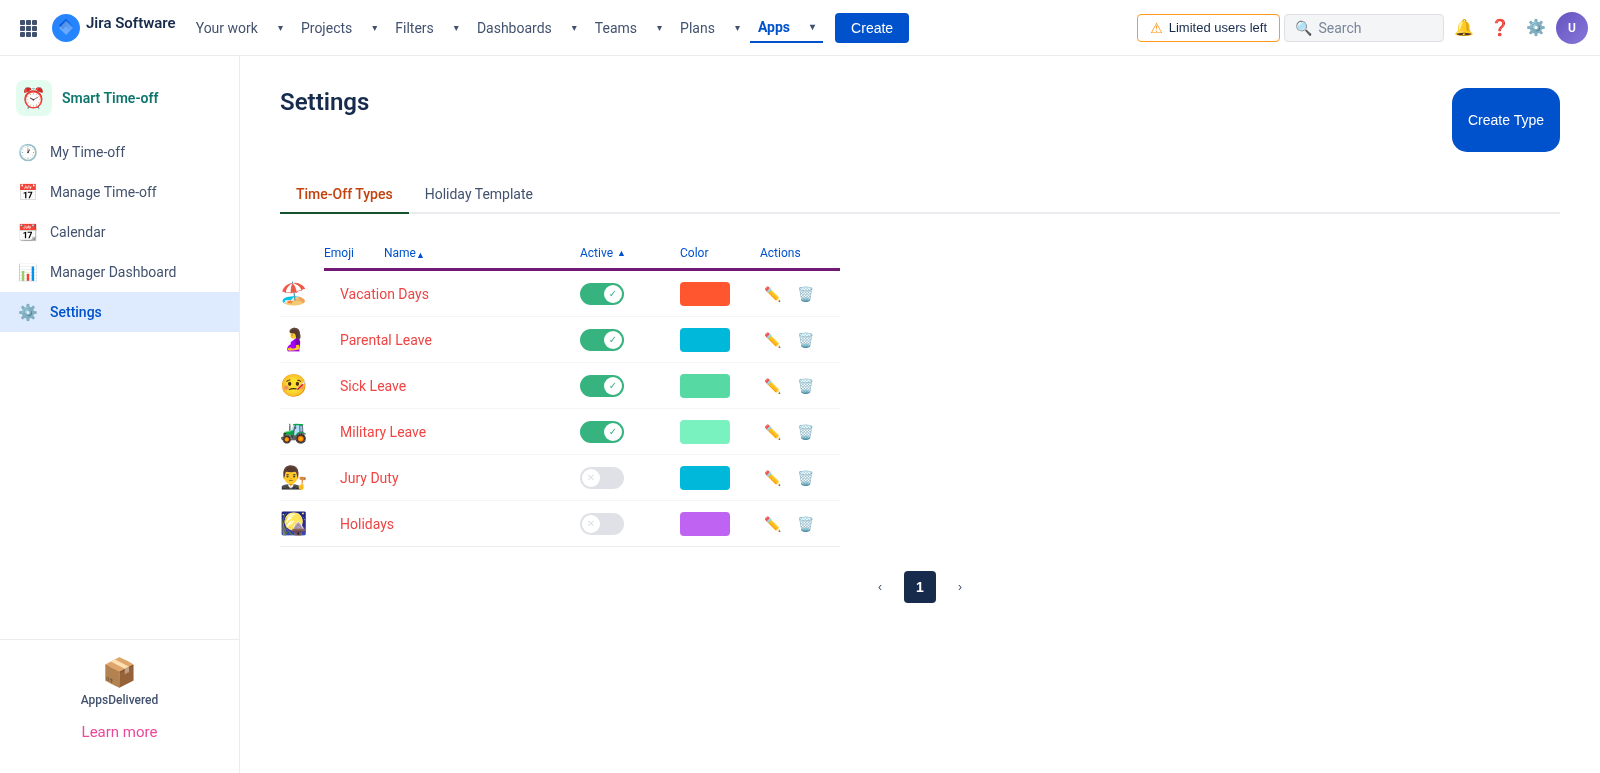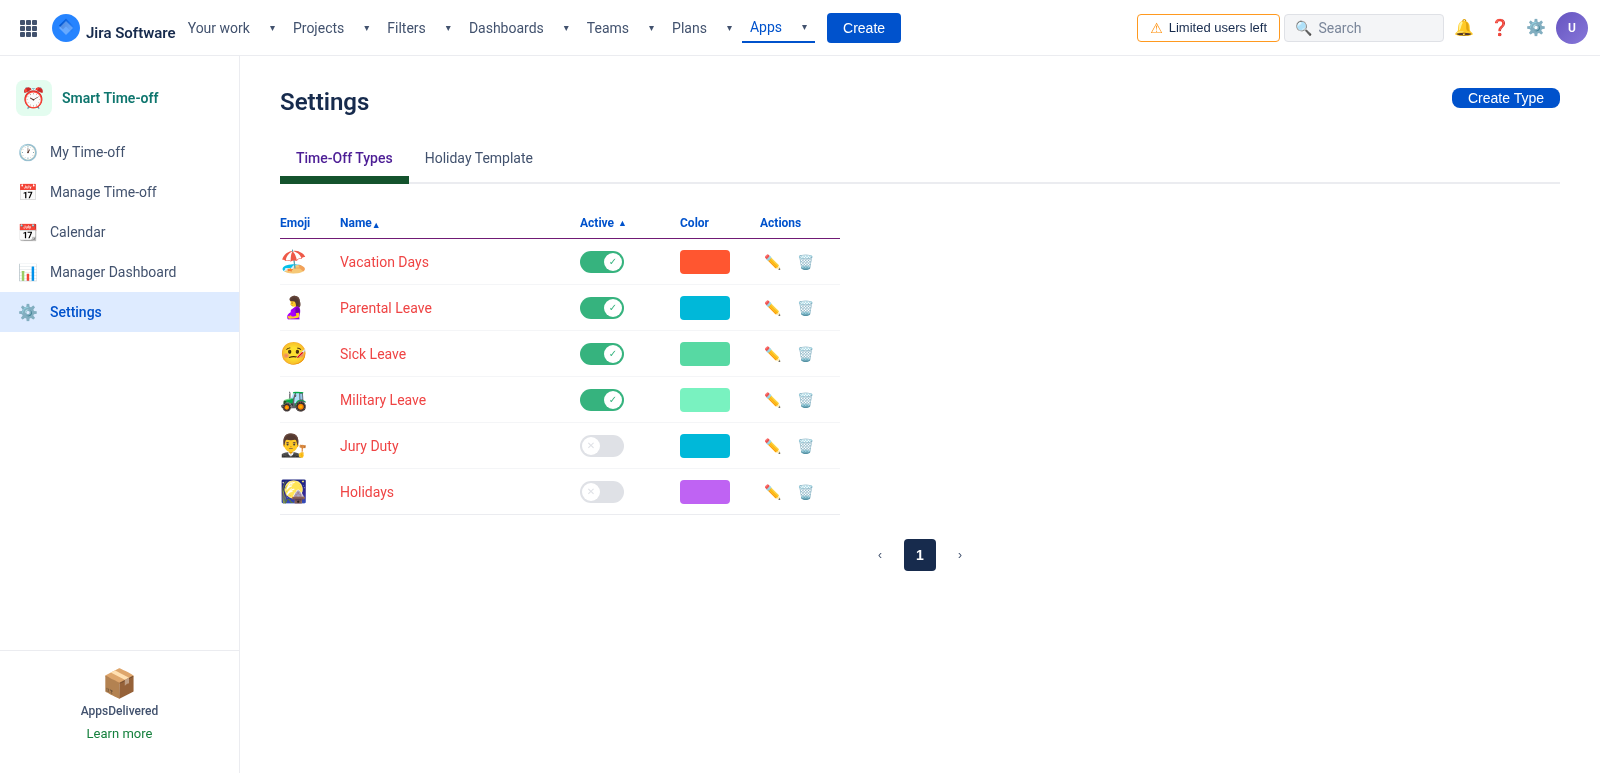--- a/index.html
+++ b/index.html
@@ -11,34 +11,34 @@
       align-items: center;
       height: 56px;
       background: #fff;
       border-bottom: 1px solid #EBECF0;
       padding: 0 12px;
       gap: 4px;
       position: fixed;
       top: 0; left: 0; right: 0;
       z-index: 100;
     }
-    .topnav-logo { display: flex; align-items: flex-end; gap: 6px; margin-right: 0; }
+    .topnav-logo { display: flex; align-items: flex-start; gap: 6px; margin-right: 8px; }
     .topnav-logo-icon { width: 28px; height: 28px; }
     .topnav-logo-text { font-size: 15px; font-weight: 600; color: #172B4D; }
     .topnav-grid-icon { width: 32px; height: 32px; display: flex; align-items: center; justify-content: center; cursor: pointer; border-radius: 4px; color: #42526E; margin-right: 4px; }
     .nav-item {
       padding: 6px 8px;
       border-radius: 4px;
       cursor: pointer;
       color: #42526E;
       font-size: 14px;
       display: flex; align-items: center; gap: 20px;
       white-space: nowrap;
     }
-    .nav-item.active { color: #0052CC; border-bottom: 2px solid #0052CC; border-radius: 0; }
+    .nav-item.active { color: #0052CC; border-bottom: 2px solid #0052CC; border-radius: 0; font-weight: bold; }
     .nav-chevron { font-size: 10px; color: #42526E; }
     .topnav-spacer { flex: 1; }
     .create-btn {
       background: #0052CC;
       color: #fff;
       border: none;
       border-radius: 4px;
       padding: 7px 16px;
       font-size: 14px;
       font-weight: 500;
@@ -133,71 +133,72 @@
     }
     .sidebar-item.active { background: #DEEBFF; color: #0052CC; font-weight: 500; }
     .sidebar-item-icon { width: 24px; height: 24px; display: flex; align-items: center; justify-content: center; font-size: 16px; }
     .sidebar-footer {
       padding: 16px;
       border-top: 1px solid #EBECF0;
       text-align: center;
     }
     .sidebar-footer-icon { font-size: 28px; margin-bottom: 4px; }
     .sidebar-footer-name { font-size: 12px; color: #42526E; font-weight: 500; }
-    .sidebar-footer-link { font-size: 13px; color: #15803d; cursor: pointer; margin-top: 8px; }
+    .sidebar-footer-link { font-size: 15px; color: #ec4899; cursor: pointer; margin-top: 16px; }
 
     
     .main {
       margin-left: 240px;
       flex: 1;
       padding: 32px 40px;
     }
     .main-header {
       display: flex; align-items: flex-start; justify-content: space-between;
       margin-bottom: 24px;
     }
     .page-title { font-size: 24px; font-weight: 600; color: #172B4D; }
     .create-type-btn {
       background: #0052CC;
       color: #fff;
       border: none;
-      border-radius: 8px;
-      padding: 2px 16px;
+      border-radius: 15px;
+      padding: 24px 16px;
       font-size: 14px;
       font-weight: 500;
       cursor: pointer;
     }
 
     
     .tabs {
       display: flex;
       border-bottom: 2px solid #EBECF0;
       margin-bottom: 24px;
       gap: 0;
     }
     .tab {
       padding: 10px 16px;
       cursor: pointer;
       font-size: 14px;
       color: #42526E;
       border-bottom: 2px solid transparent;
       margin-bottom: -2px;
     }
-    .tab.active { color: #4c1d95; border-bottom: 8px solid #14532d; font-weight: 500; }
+    .tab.active { color: #c2410c; border-bottom: 2px solid #14532d; font-weight: 500; }
 
     
     .table-container { max-width: 560px; }
     .table-header {
       display: grid;
       grid-template-columns: 60px 1fr 100px 80px 80px;
       padding: 8px 0;
       font-size: 12px;
-      font-weight: 700;
+      font-weight: 400;
       color: #0052CC;
-      border-bottom: 1px solid #701a75;
+      border-bottom: 3px solid #701a75;
+      margin-left: 44px;
     }
     .table-row {
       display: grid;
       grid-template-columns: 60px 1fr 100px 80px 80px;
       align-items: center;
       padding: 10px 0;
       border-bottom: 1px solid #F4F5F7;
     }
     .table-row:last-child { border-bottom: 1px solid #EBECF0; }
     .emoji-cell { font-size: 22px; display: flex; align-items: center; }

